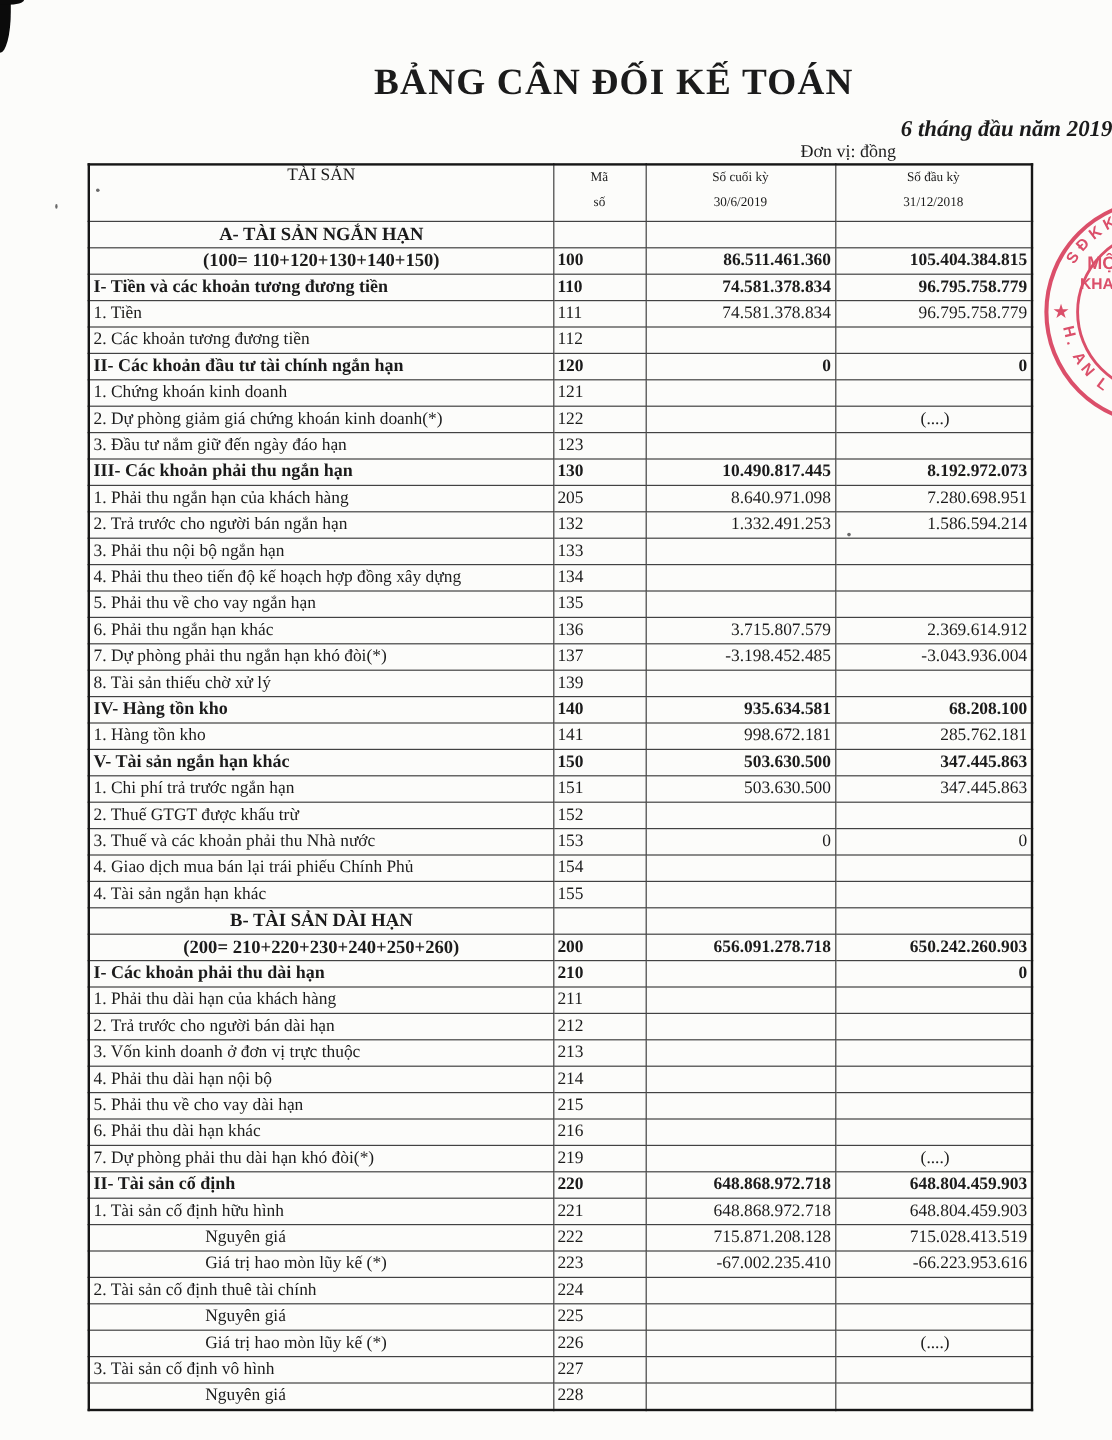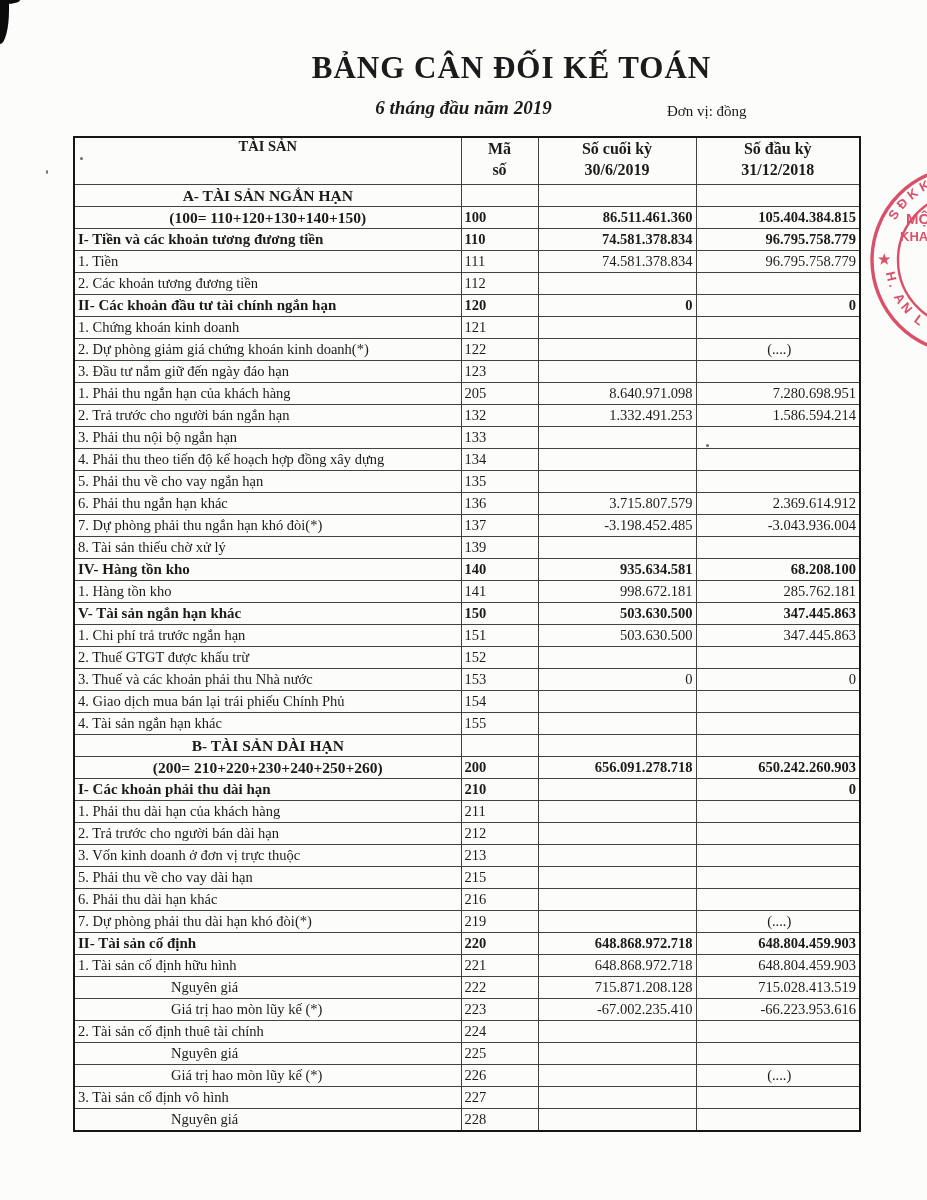--- a/index.html
+++ b/index.html
@@ -18,45 +18,45 @@
     background:#0b0b0b; border-bottom-right-radius:14px 4px;
   }
   .speck { position:absolute; background:#6a6a6a; border-radius:50%; }
 
   .doc-title {
     position:absolute; left:0; top:50px; width:927px;
     text-align:center; font-size:31px; font-weight:bold; letter-spacing:1px;padding-left:48px;
   }
   .doc-subtitle {
     position:absolute; left:0; top:97px; width:927px;
-    text-align:center; font-size:19px; font-style:italic; font-weight:bold;
+    text-align:right; font-size:19px; font-style:italic; font-weight:bold;
   }
   .unit-label {
-    position:absolute; left:667px; top:103px; font-size:15px;
+    position:absolute; left:667px; top:119px; font-size:15px;
   }
 
   table.bs {
     position:absolute; left:73px; top:136px; width:786px;
     border-collapse:collapse; table-layout:fixed;
     border:2px solid #161616;
   }
   table.bs col.w-label { width:387px; }
   table.bs col.w-code  { width:77px; }
   table.bs col.w-end   { width:158px; }
   table.bs col.w-begin { width:164px; }
 
   table.bs th, table.bs td {
     border:1px solid #424242;
     font-size:14.5px; line-height:1.12;
     padding:0 3px; overflow:hidden; white-space:nowrap;
     vertical-align:middle;
   }
-  table.bs thead th { height:46px; vertical-align:top; font-weight:bold; text-align:center; }
+  table.bs thead th { height:46px; vertical-align:top; font-weight:normal; text-align:center; }
   th.h-assets { font-size:17px; font-weight:bold; padding-top:3px; }
-  th .hl { display:block; line-height:21px; font-size:16px; }
+  th .hl { display:block; line-height:21px; font-size:11px; }
   table.bs tbody td { height:21px; }
 
   td.c-label { text-align:left; padding-left:4px; }
   td.c-code  { text-align:left; }
   td.c-num   { text-align:right; padding-right:7px; }
   td.c-num.paren { text-align:center; padding-right:0; }
 
   tr.k-section-title td, tr.k-section-total td, tr.k-group td { font-weight:bold; }
   tr.k-section-title td.c-label, tr.k-section-total td.c-label { text-align:center; font-size:15.5px; }
   tr.k-group td.c-label { font-size:15px; }
@@ -153,20 +153,26 @@
           <td class="c-code">122</td>
           <td class="c-num"></td>
           <td class="c-num paren">(....)</td>
         </tr>
         <tr class="k-item">
           <td class="c-label">3. Đầu tư nắm giữ đến ngày đáo hạn</td>
           <td class="c-code">123</td>
           <td class="c-num"></td>
           <td class="c-num"></td>
         </tr>
+        <tr class="k-group">
+          <td class="c-label">III- Các khoản phải thu ngắn hạn</td>
+          <td class="c-code">130</td>
+          <td class="c-num">10.490.817.445</td>
+          <td class="c-num">8.192.972.073</td>
+        </tr>
         <tr class="k-item">
           <td class="c-label">1. Phải thu ngắn hạn của khách hàng</td>
           <td class="c-code">205</td>
           <td class="c-num">8.640.971.098</td>
           <td class="c-num">7.280.698.951</td>
         </tr>
         <tr class="k-item">
           <td class="c-label">2. Trả trước cho người bán ngắn hạn</td>
           <td class="c-code">132</td>
           <td class="c-num">1.332.491.253</td>
@@ -282,20 +288,26 @@
         </tr>
         <tr class="k-item">
           <td class="c-label">2. Trả trước cho người bán dài hạn</td>
           <td class="c-code">212</td>
           <td class="c-num"></td>
           <td class="c-num"></td>
         </tr>
         <tr class="k-item">
           <td class="c-label">3. Vốn kinh doanh ở đơn vị trực thuộc</td>
           <td class="c-code">213</td>
+          <td class="c-num"></td>
+          <td class="c-num"></td>
+        </tr>
+        <tr class="k-item">
+          <td class="c-label">4. Phải thu dài hạn nội bộ</td>
+          <td class="c-code">214</td>
           <td class="c-num"></td>
           <td class="c-num"></td>
         </tr>
         <tr class="k-item">
           <td class="c-label">5. Phải thu về cho vay dài hạn</td>
           <td class="c-code">215</td>
           <td class="c-num"></td>
           <td class="c-num"></td>
         </tr>
         <tr class="k-item">

